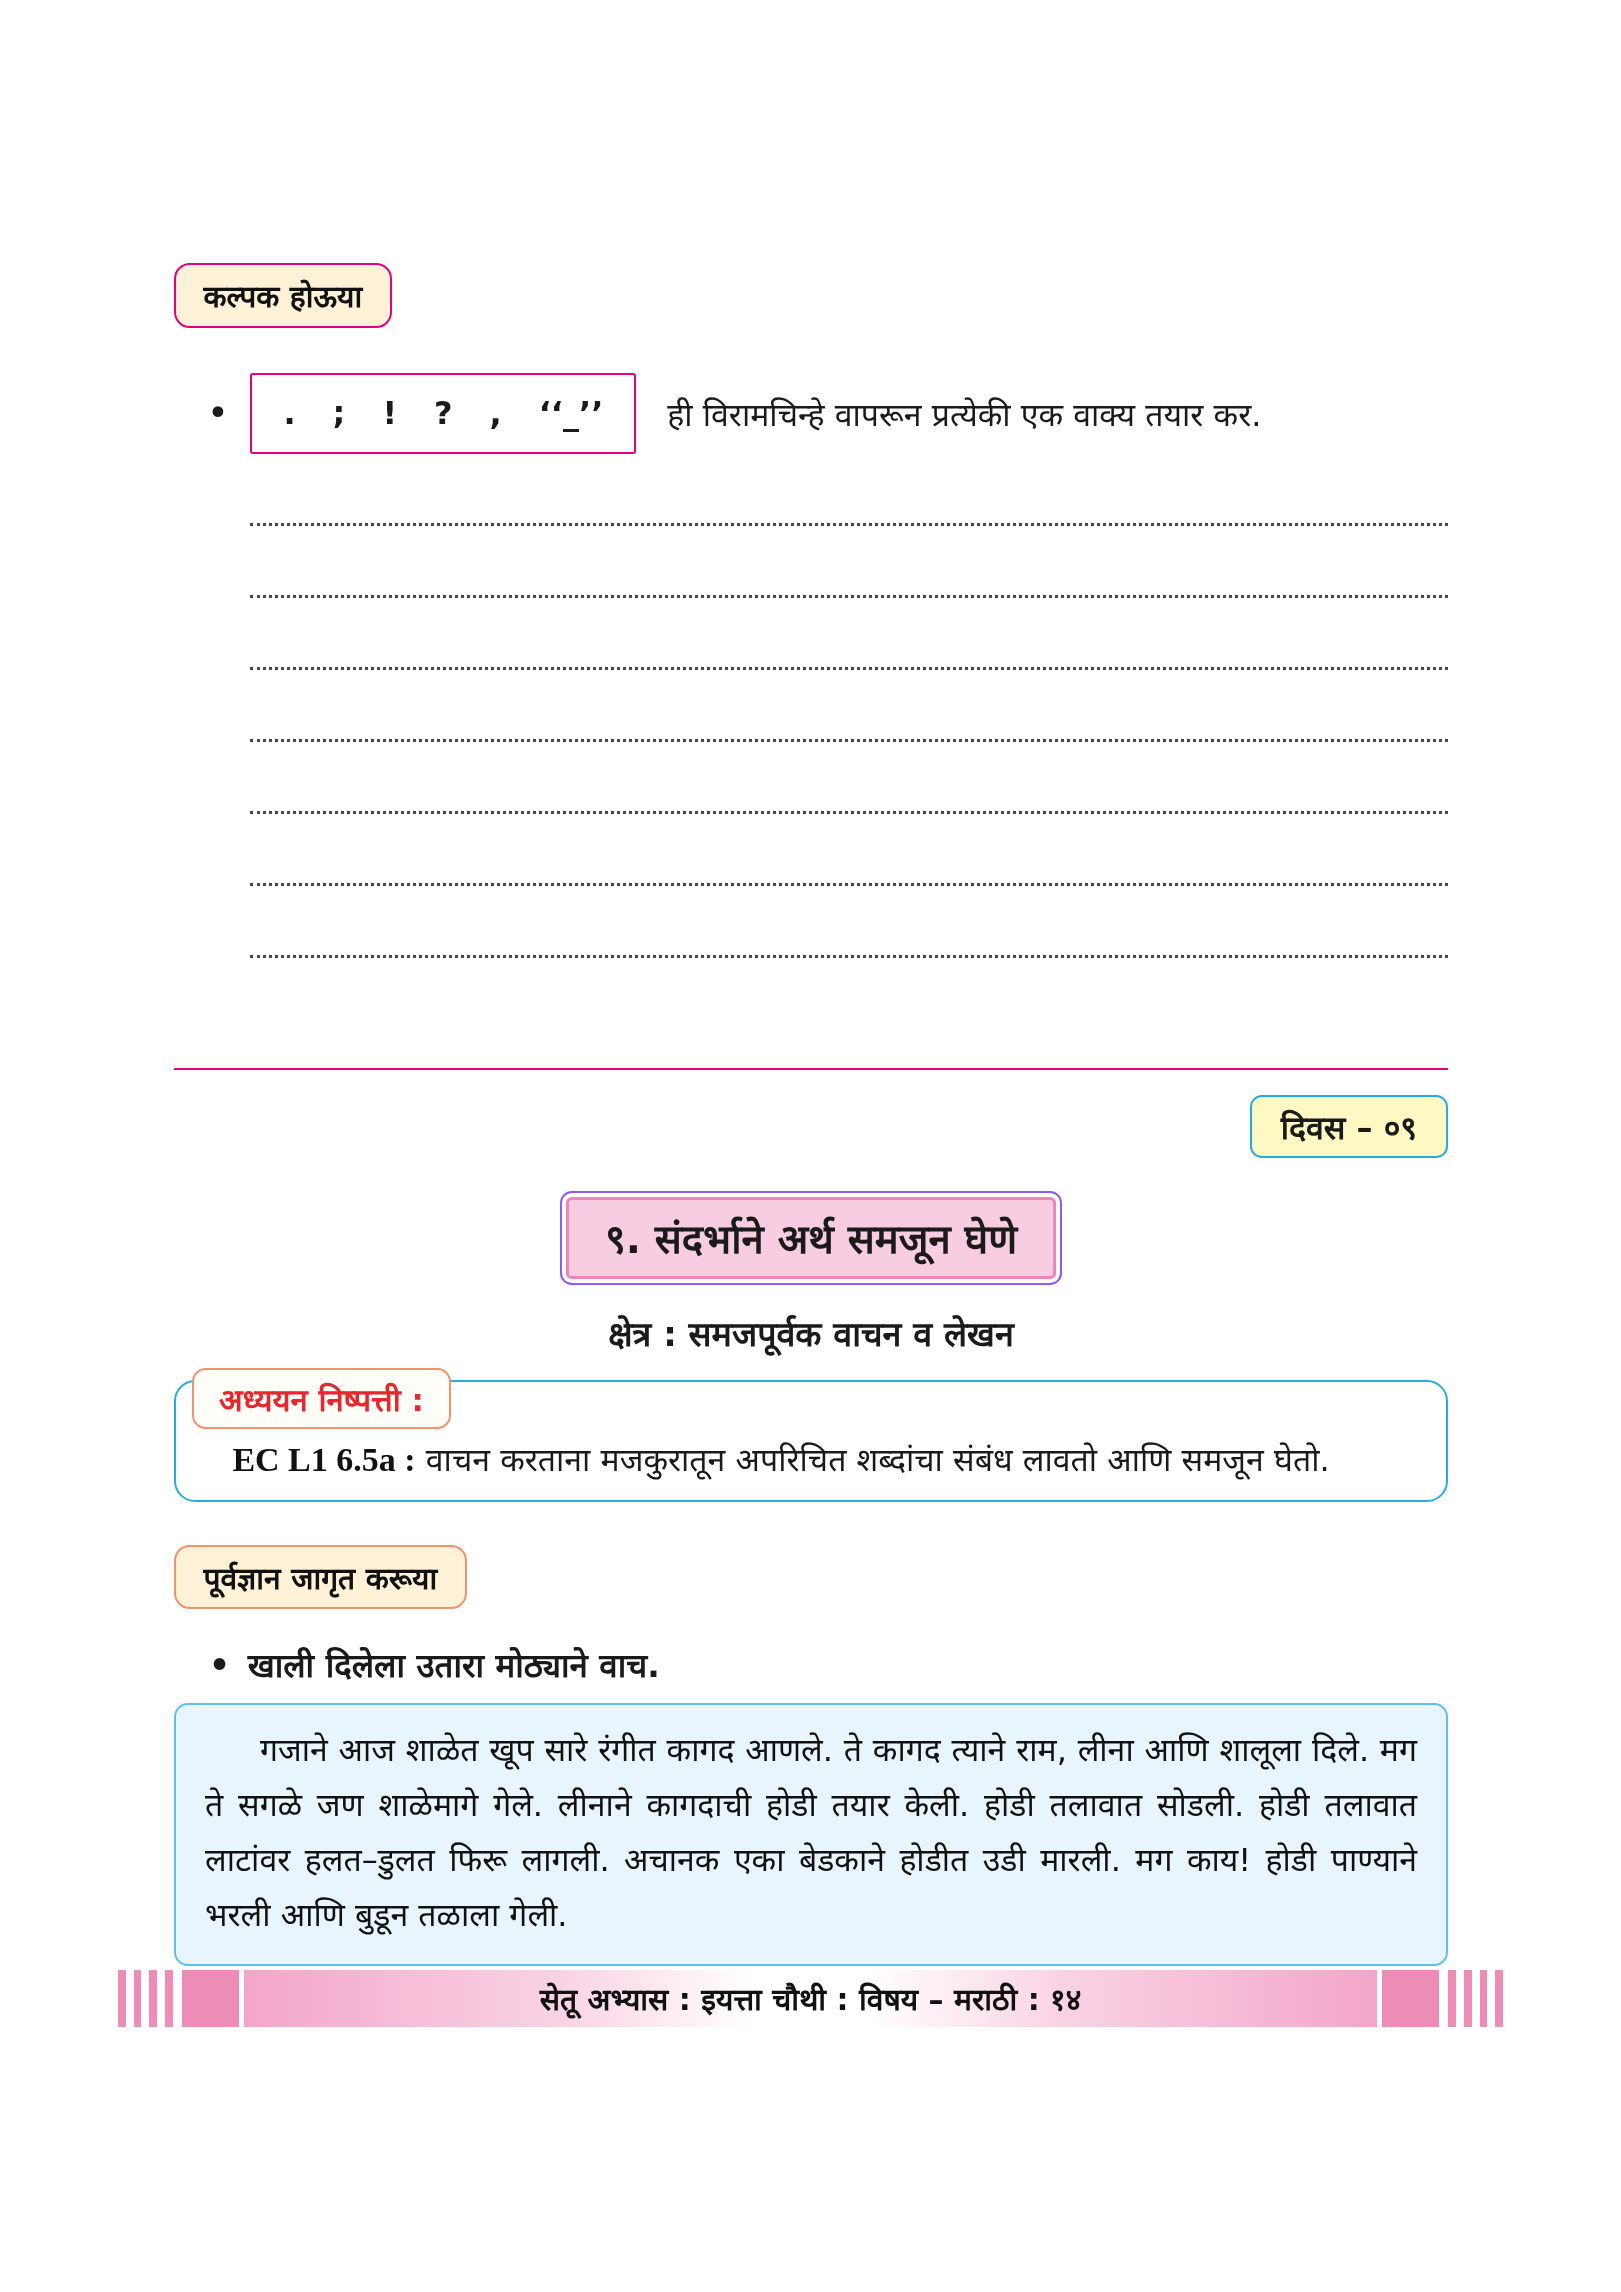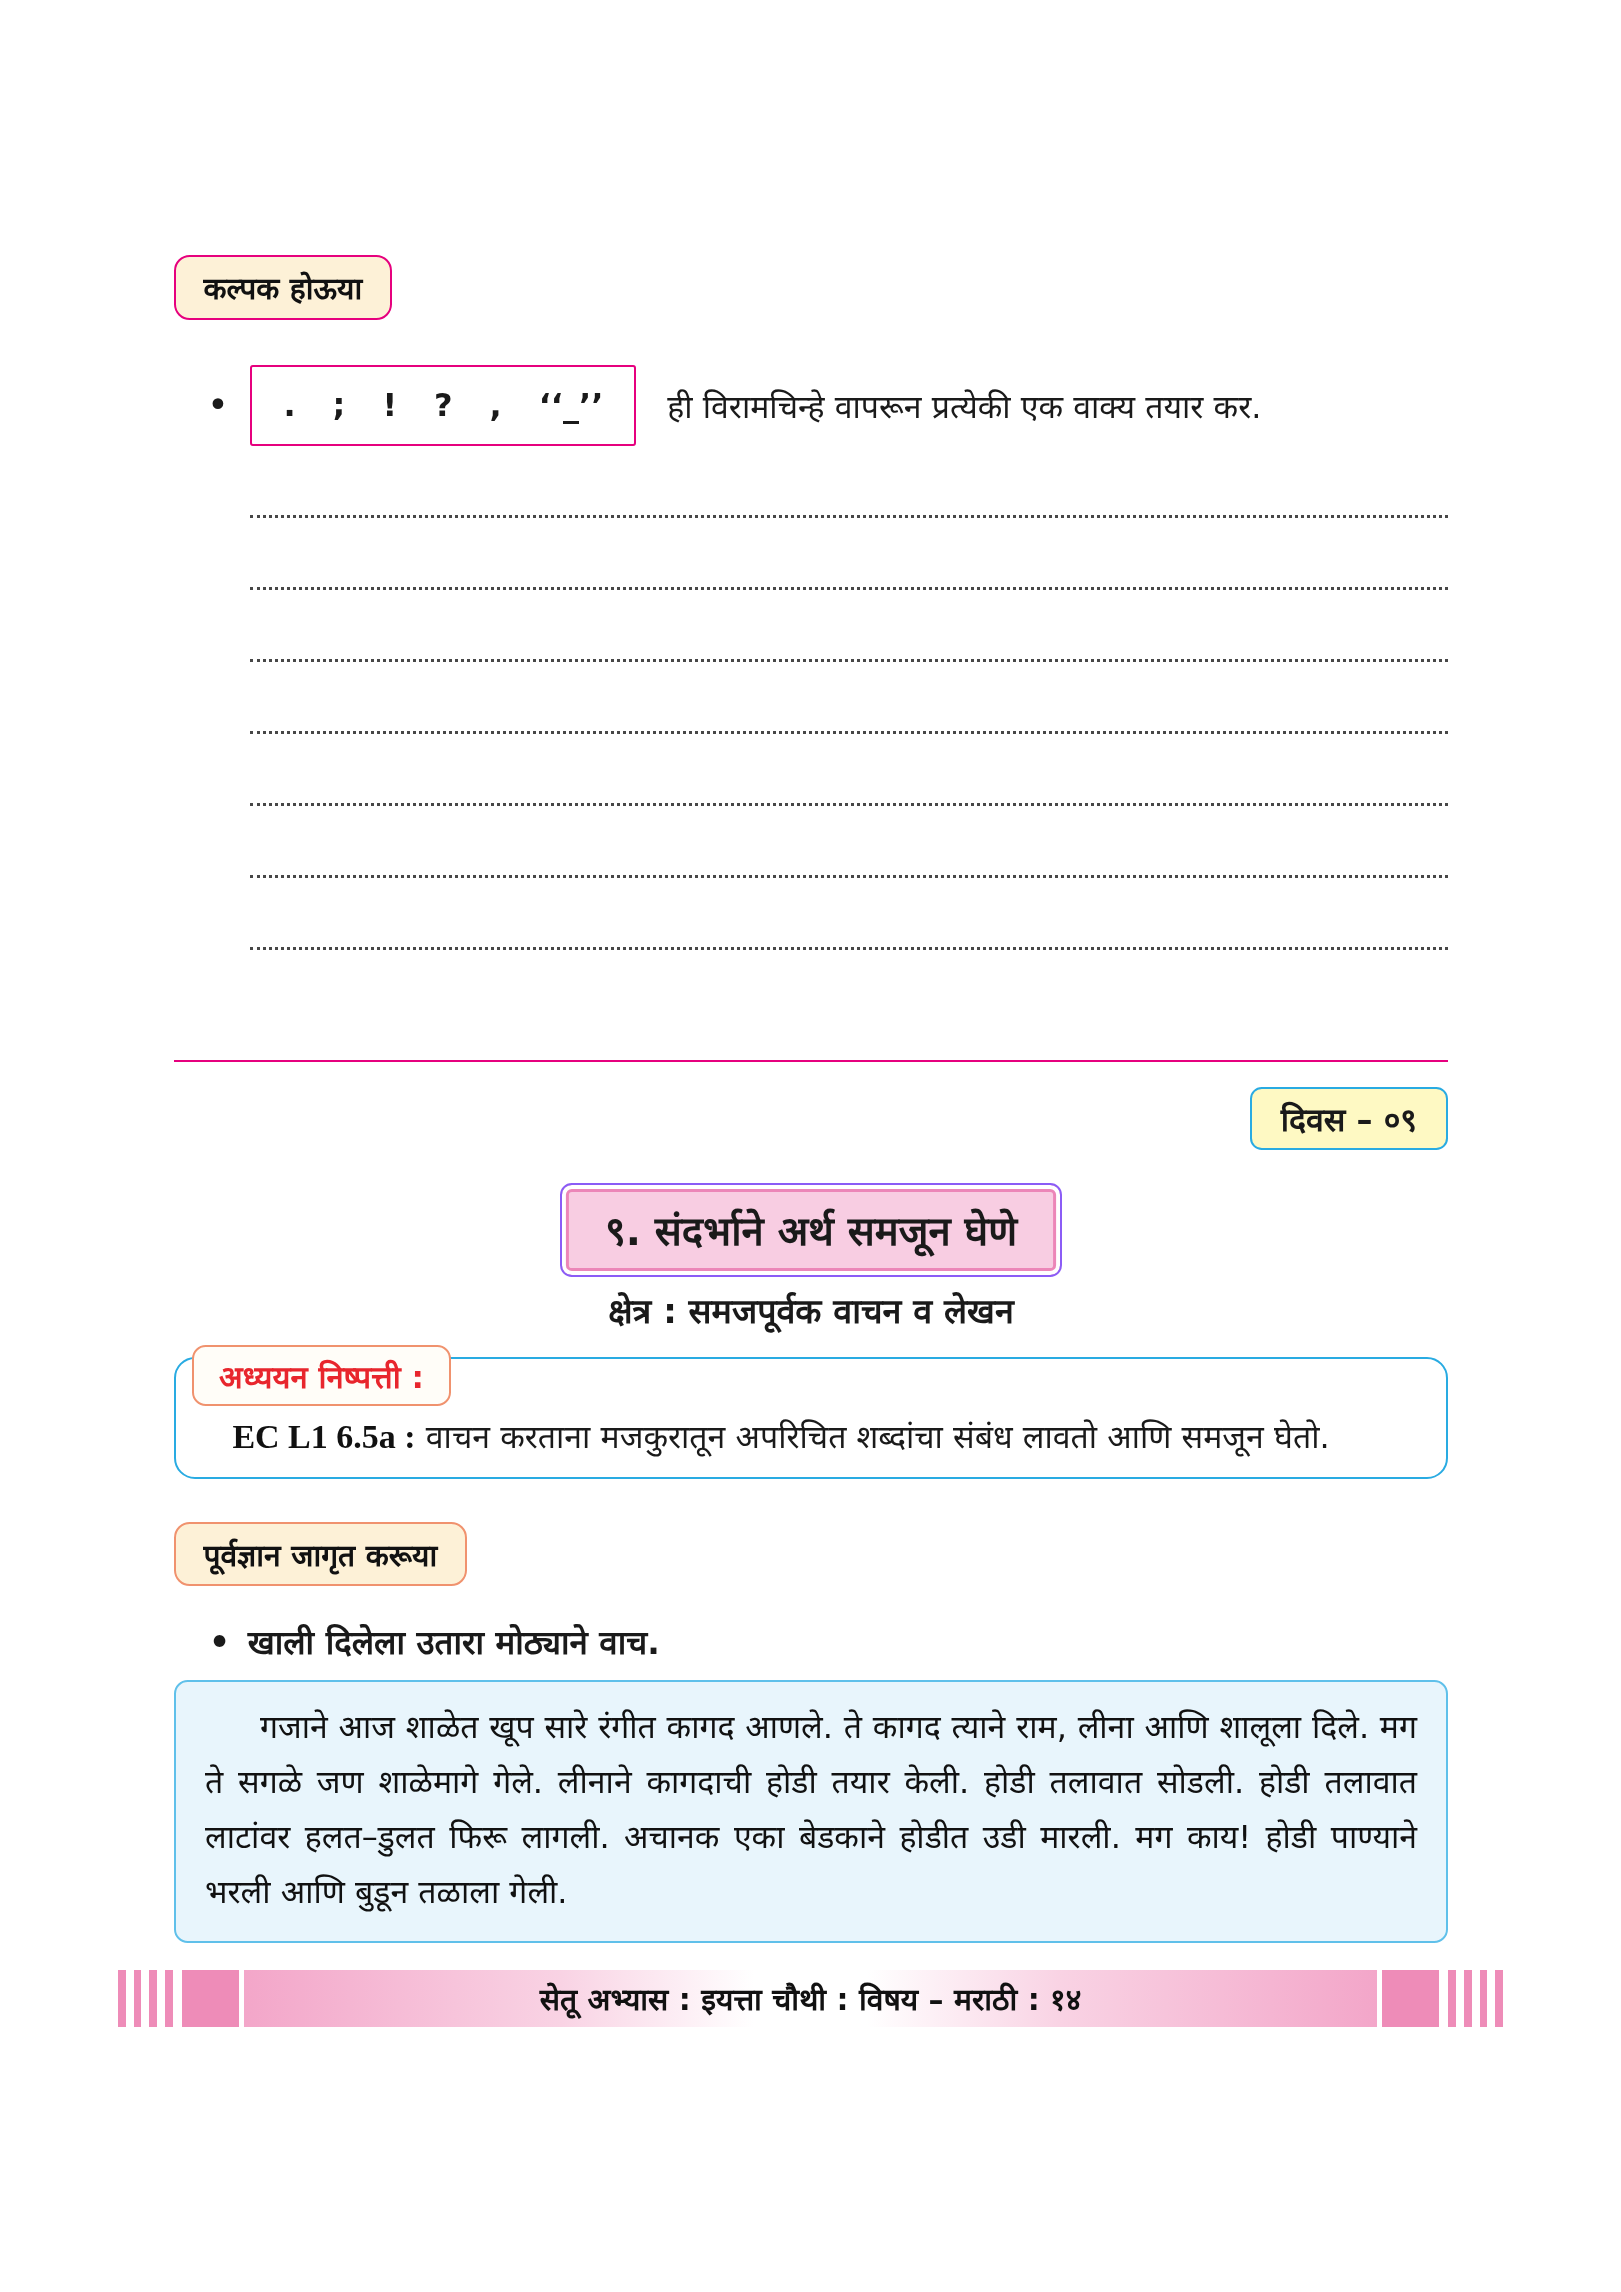--- a/index.html
+++ b/index.html
@@ -1,41 +1,41 @@
 <!DOCTYPE html>
 <html><head>
 <meta charset="utf-8">
 <style>
   * { margin:0; padding:0; box-sizing:border-box; }
   html, body { background:#ffffff; }
   body { font-family:"DejaVu Sans","Liberation Sans",sans-serif; color:#1a1a1a; }
 
   .page { position:relative; width:1621px; height:2293px; margin:0 auto; background:#ffffff; overflow:hidden; }
-  .content { position:absolute; top:8px; left:174px; width:1274px; }
+  .content { position:absolute; top:16px; left:174px; width:1274px; }
 
   .badge { display:inline-block; font-weight:bold; font-size:30px; padding:9.8px 27.4px; background:#fdf1d7; border-radius:15.7px; color:#111; }
   .badge-creative { margin-top:247px; border:2.9px solid #e6007e; }
   .badge-prior { margin-top:43px; border:2.9px solid #f0926e; }
 
   .punct-row { display:flex; align-items:center; margin-top:45px; }
   .bullet { font-size:37px; line-height:1; margin:0 21.6px 0 33px; }
   .punct-box { display:flex; align-items:center; gap:37px; border:2.9px solid #e6007e; border-radius:2.9px; padding:19.6px 31px; font-size:32px; font-weight:600; background:#fff; }
   .punct-box span { display:inline-block; }
   .punct-instruction { font-size:32px; margin-left:31px; }
 
   .answer-lines { margin-left:76px; width:1198px; }
   .dotted-line { height:72px; border-bottom:3.9px dotted #474747; }
 
   .separator { margin-top:110px; width:100%; height:0; border:none; border-top:2.9px solid #e6007e; }
 
   .day-badge { display:block; width:fit-content; margin:25.5px 0 0 auto; border:2.9px solid #29abe2; border-radius:11.8px; background:#fef9c3; padding:7.8px 29px; font-size:32px; font-weight:bold; }
 
   .title-box { width:fit-content; margin:33px auto 0; background:#f8cde2; border:2px solid #8b5cf6; box-shadow: inset 0 0 0 3.9px #ffffff, inset 0 0 0 6.9px #ec86b8; border-radius:11.8px; padding:17.6px 43px; font-size:40px; font-weight:bold; }
 
-  .subtitle { text-align:center; font-size:34px; font-weight:bold; margin-top:10px; }
+  .subtitle { text-align:center; font-size:34px; font-weight:bold; margin-top:25px; }
 
   .outcome-box { position:relative; margin-top:23.5px; border:2.9px solid #29abe2; border-radius:21px; padding:13.7px 27.4px 19.6px; background:#fff; }
   .outcome-label { display:inline-block; background:#fffdf8; border:2.9px solid #f0926e; border-radius:13.7px; padding:7.8px 25.5px; color:#e8262d; font-weight:bold; font-size:31px; margin:-27.4px 0 7.8px -11.8px; }
   .outcome-text { font-size:32px; }
   .outcome-code { font-family:"Liberation Serif",serif; font-weight:bold; font-size:34px; color:#111;margin-left:29px; }
 
   .read-row { display:flex; align-items:baseline; margin-top:33px; }
   .read-bullet { font-size:33px; font-weight:bold; margin:0 17.6px 0 35px; }
   .read-text { font-size:33px; font-weight:bold; }
 

